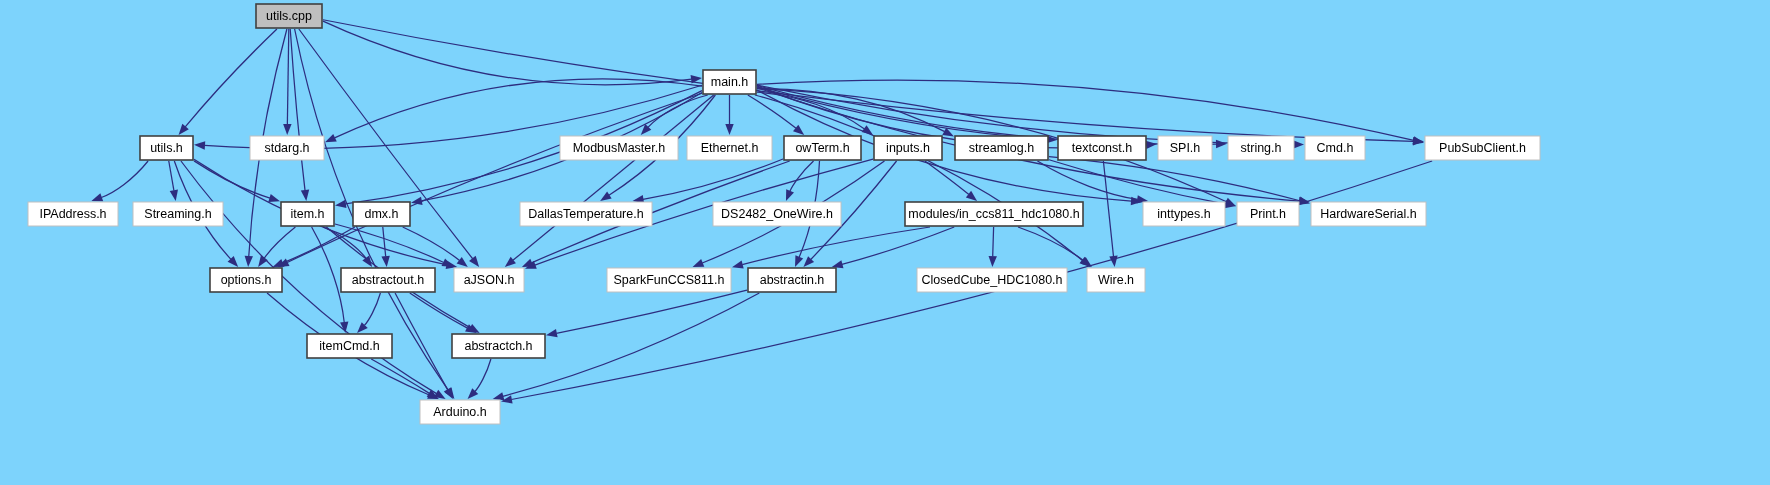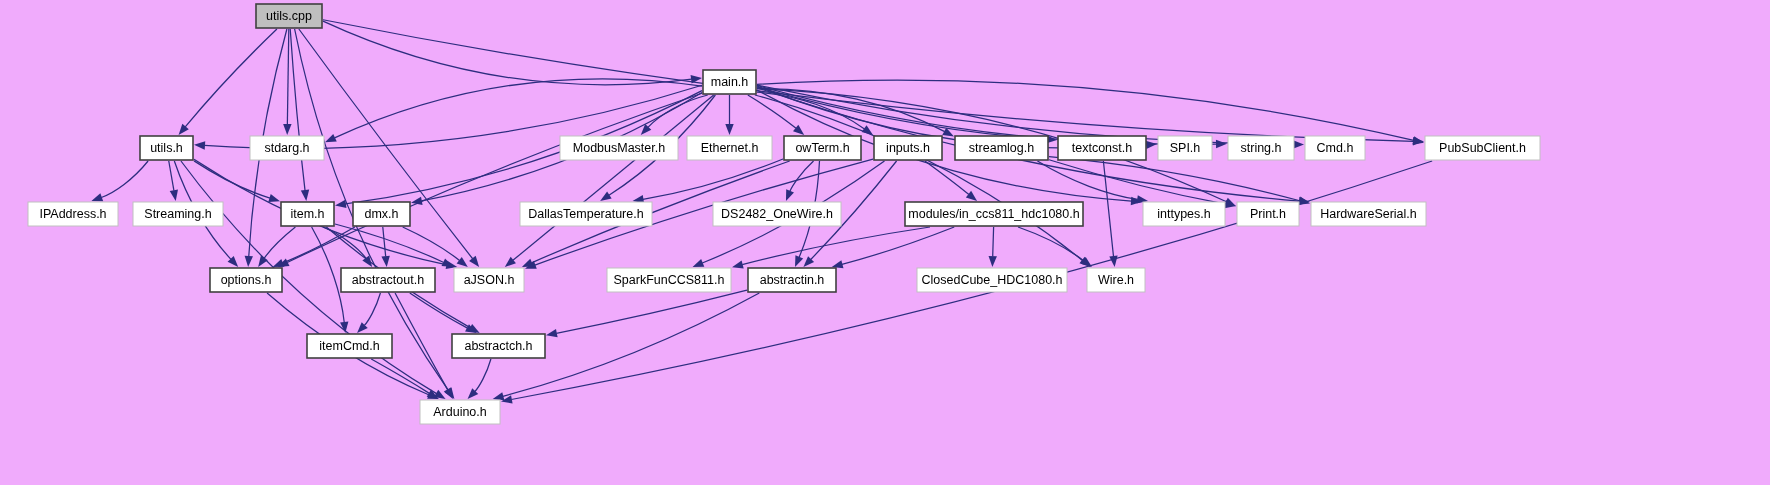--- a/index.html
+++ b/index.html
@@ -1,17 +1,17 @@
 <!DOCTYPE html>
 <html><head>
 <meta charset="utf-8">
 <style>
   html,body{margin:0;padding:0;background:#ffffff;}
   body{font-family:"Liberation Sans",sans-serif;}
-  #graph-wrap{position:relative;width:1770px;height:485px;background:#f0abfc;overflow:hidden;}
+  #graph-wrap{position:relative;width:1770px;height:485px;background:#7dd3fc;overflow:hidden;}
   svg#graph{display:block;width:1770px;height:485px;}
   .node-rect{fill:#ffffff;}
   .node-rect.plain{stroke:#c0c0c0;stroke-width:1;}
   .node-rect.bold{stroke:#404040;stroke-width:1.6;}
   .node-rect.root{fill:#bfbfbf;stroke:#404040;stroke-width:1.6;}
   .node-label{font-family:"Liberation Sans",sans-serif;font-size:12.5px;fill:#000000;
                text-anchor:middle;dominant-baseline:middle;}
   .edge{fill:none;stroke:#2d2d7f;stroke-width:1.25;}
   .arrow-head{fill:#2d2d7f;stroke:none;}
 </style>

